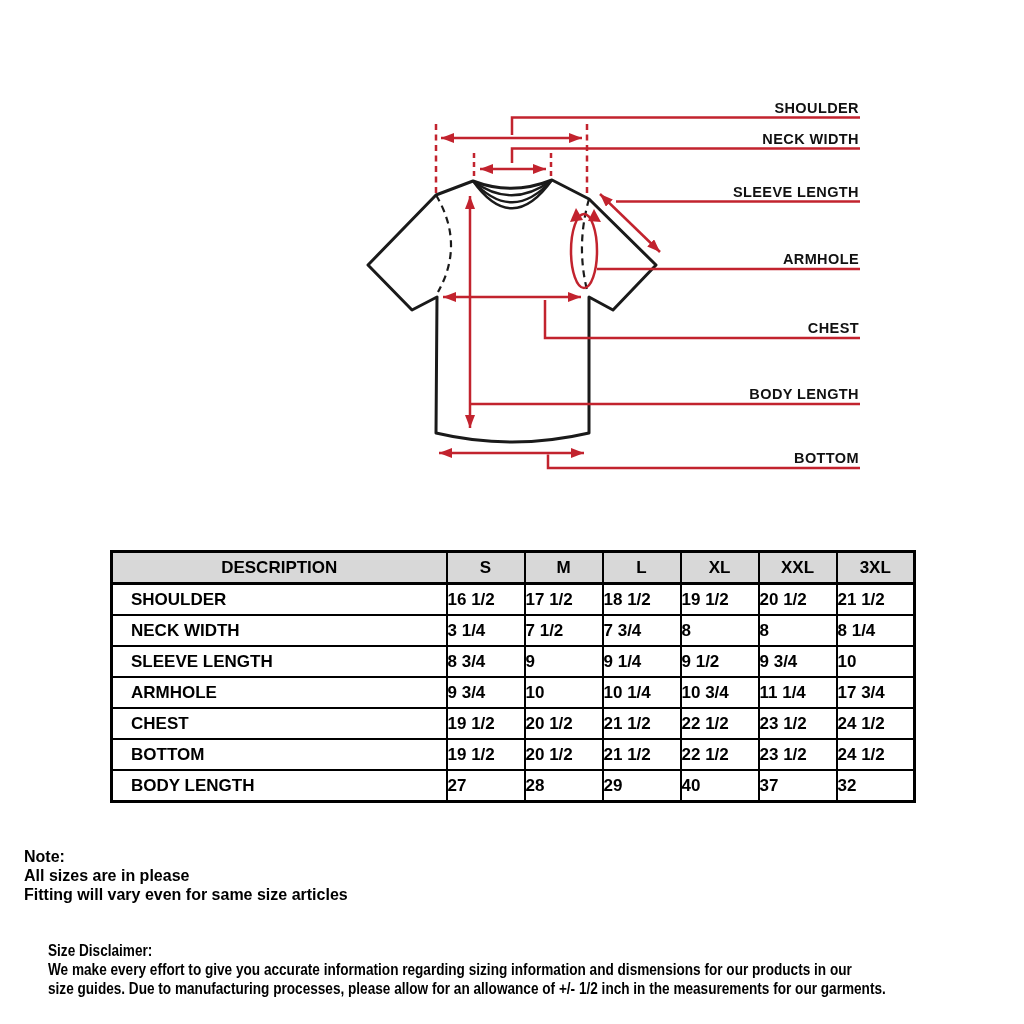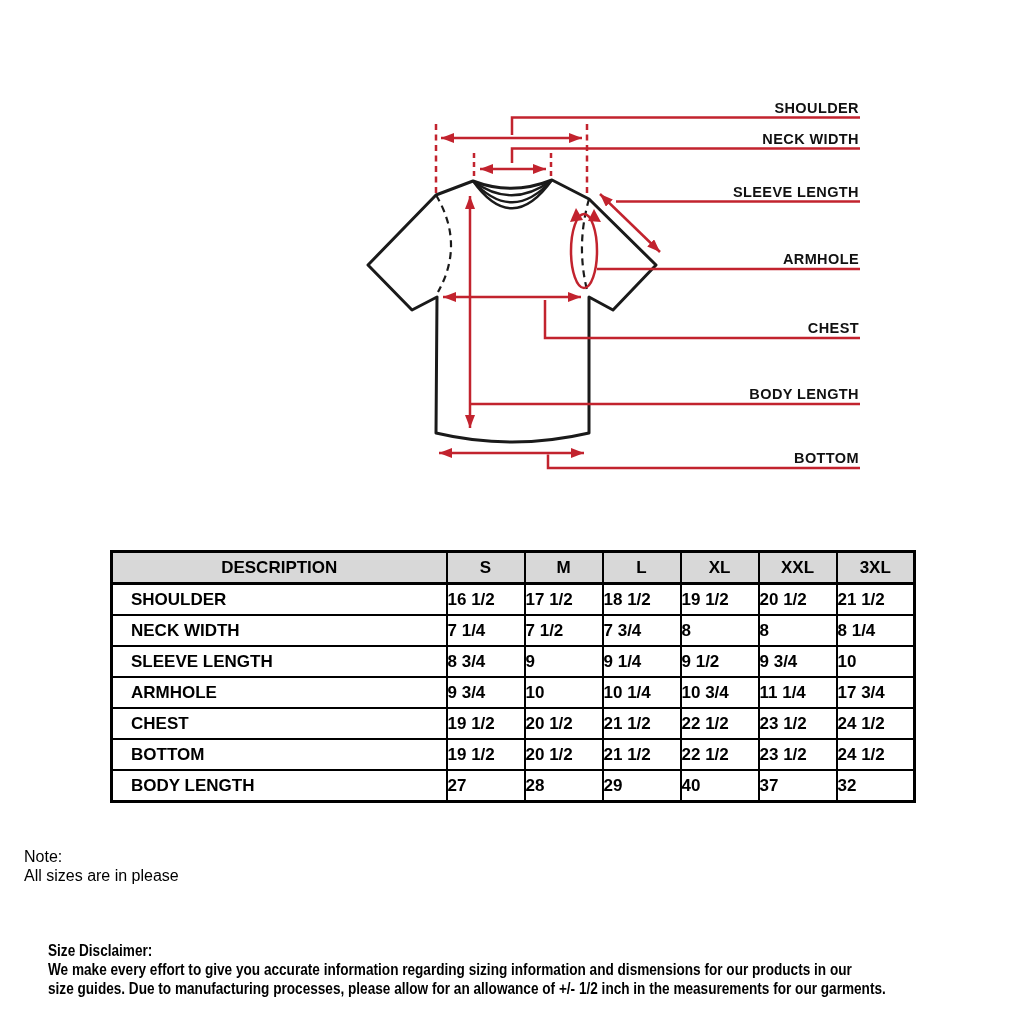--- a/index.html
+++ b/index.html
@@ -27,21 +27,21 @@
   table.size-table thead th{
     background:#D8D8D8;height:29px;border-bottom:3px solid #000;font-size:17px;
   }
   table.size-table td{height:29px;}
   table.size-table td.rowlabel{text-align:left;padding-left:18px;}
   col.c-desc{width:335px;}
   col.c-size{width:78px;}
   
   .notes{
     position:absolute;left:24px;top:847px;
-    font-weight:normal;font-size:16px;line-height:19px;color:#000;
+    font-weight:bold;font-size:16px;line-height:19px;color:#000;
   }
   .disclaimer{
     position:absolute;left:24px;top:941px;
     font-weight:bold;font-size:16px;line-height:19px;color:#000;margin-left:24px;
   }
   .cond{white-space:nowrap;transform:scaleX(0.85);transform-origin:0 50%;}
 </style>
 </head>
 <body>
 
@@ -141,21 +141,21 @@
       <td class="rowlabel">SHOULDER</td>
       <td>16 1/2</td>
       <td>17 1/2</td>
       <td>18 1/2</td>
       <td>19 1/2</td>
       <td>20 1/2</td>
       <td>21 1/2</td>
     </tr>
     <tr>
       <td class="rowlabel">NECK WIDTH</td>
-      <td>7 1/4</td>
+      <td>3 1/4</td>
       <td>7 1/2</td>
       <td>7 3/4</td>
       <td>8</td>
       <td>8</td>
       <td>8 1/4</td>
     </tr>
     <tr>
       <td class="rowlabel">SLEEVE LENGTH</td>
       <td>8 3/4</td>
       <td>9</td>
@@ -199,19 +199,20 @@
       <td>40</td>
       <td>37</td>
       <td>32</td>
     </tr>
   </tbody>
 </table>
 
 <div class="notes">
   <div>Note:</div>
   <div>All sizes are in please</div>
+  <div>Fitting will vary even for same size articles</div>
 </div>
 
 <div class="disclaimer">
   <div class="cond">Size Disclaimer:</div>
   <div class="cond">We make every effort to give you accurate information regarding sizing information and dismensions for our products in our</div>
   <div class="cond">size guides. Due to manufacturing processes, please allow for an allowance of +/- 1/2 inch in the measurements for our garments.</div>
 </div>
 
 </body></html>

